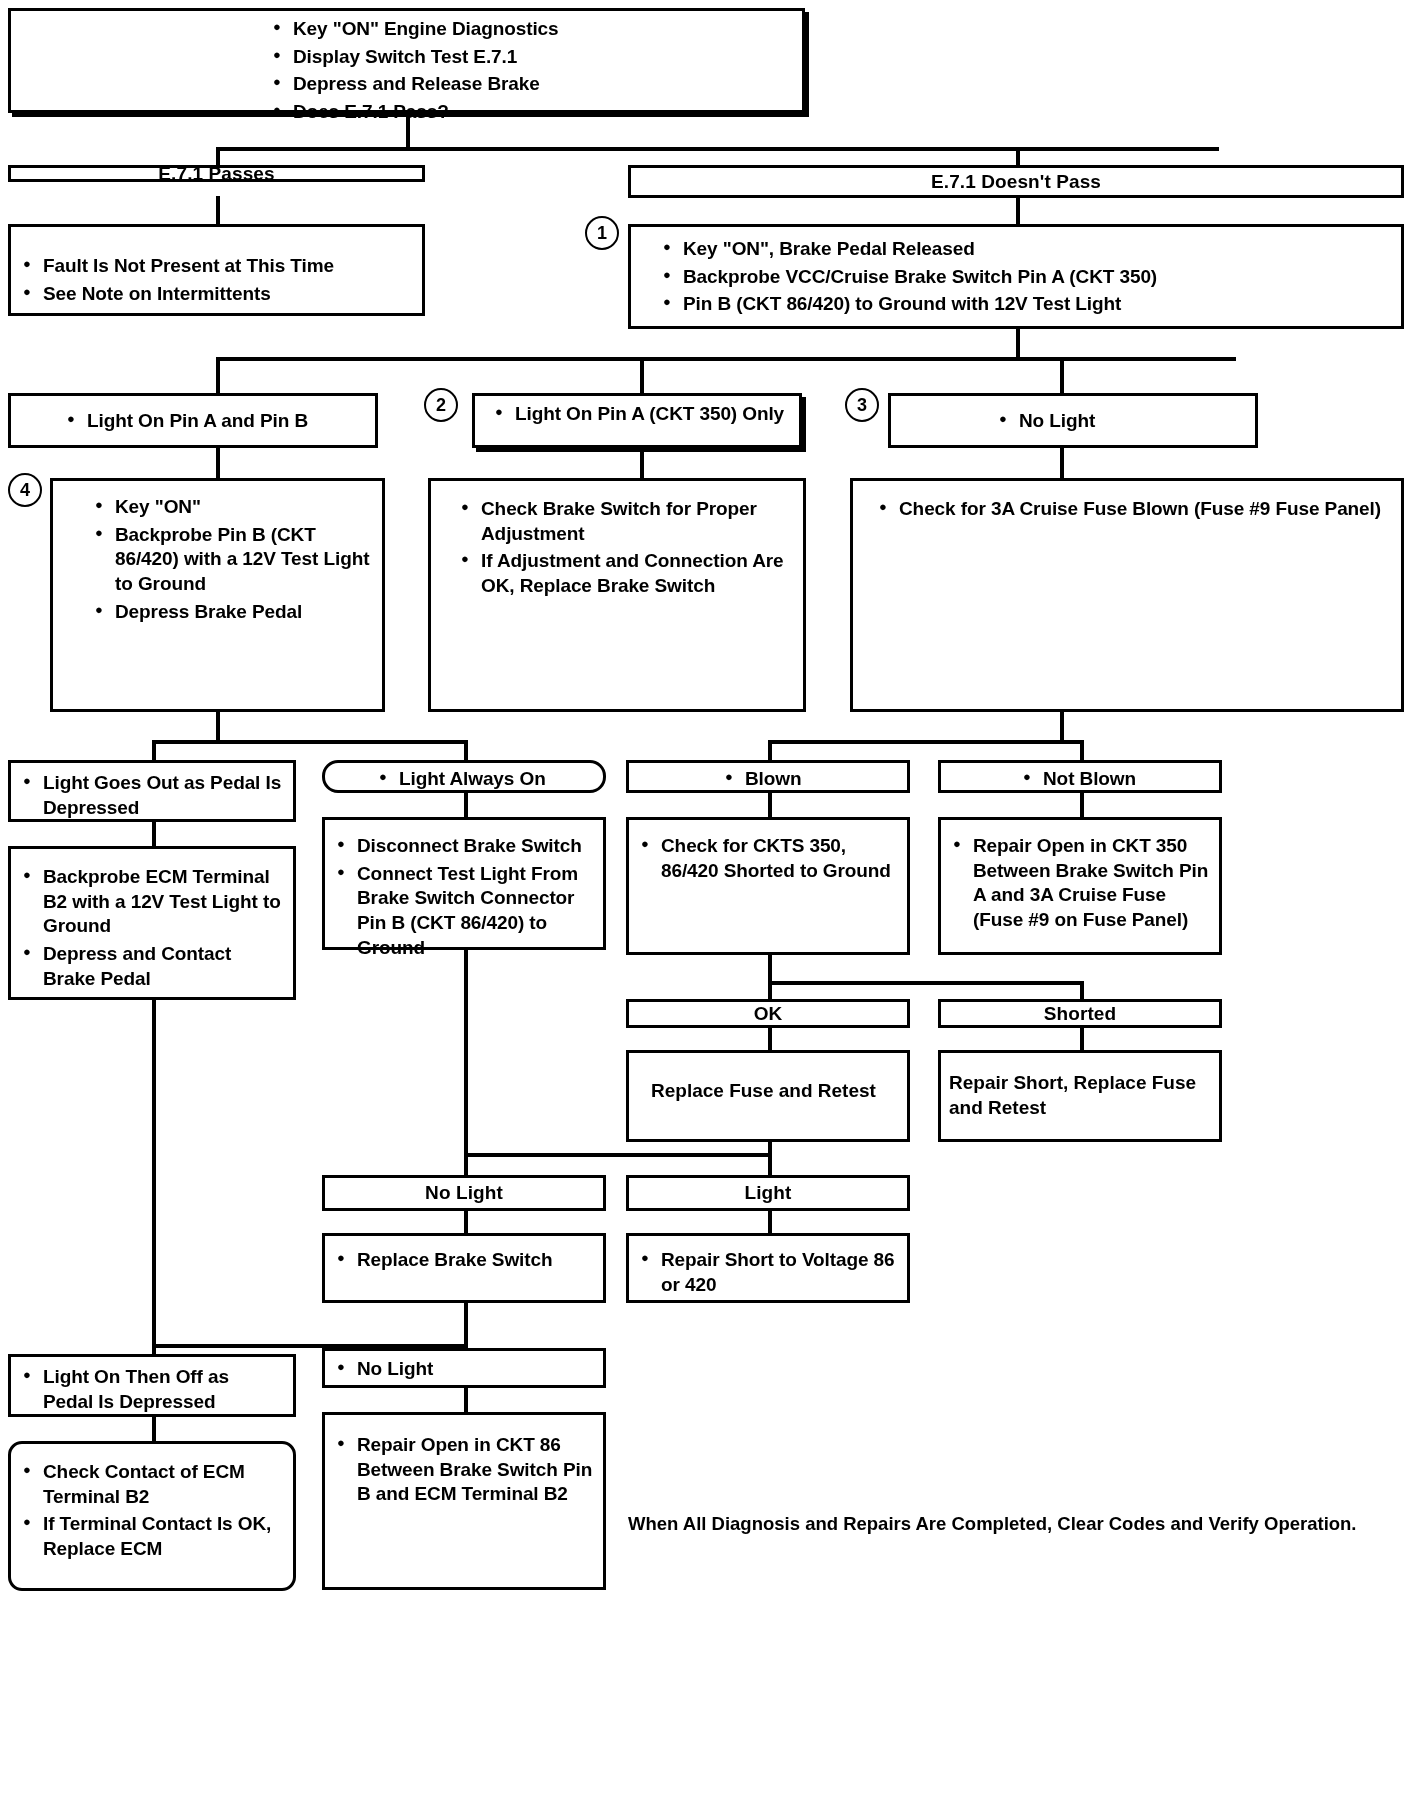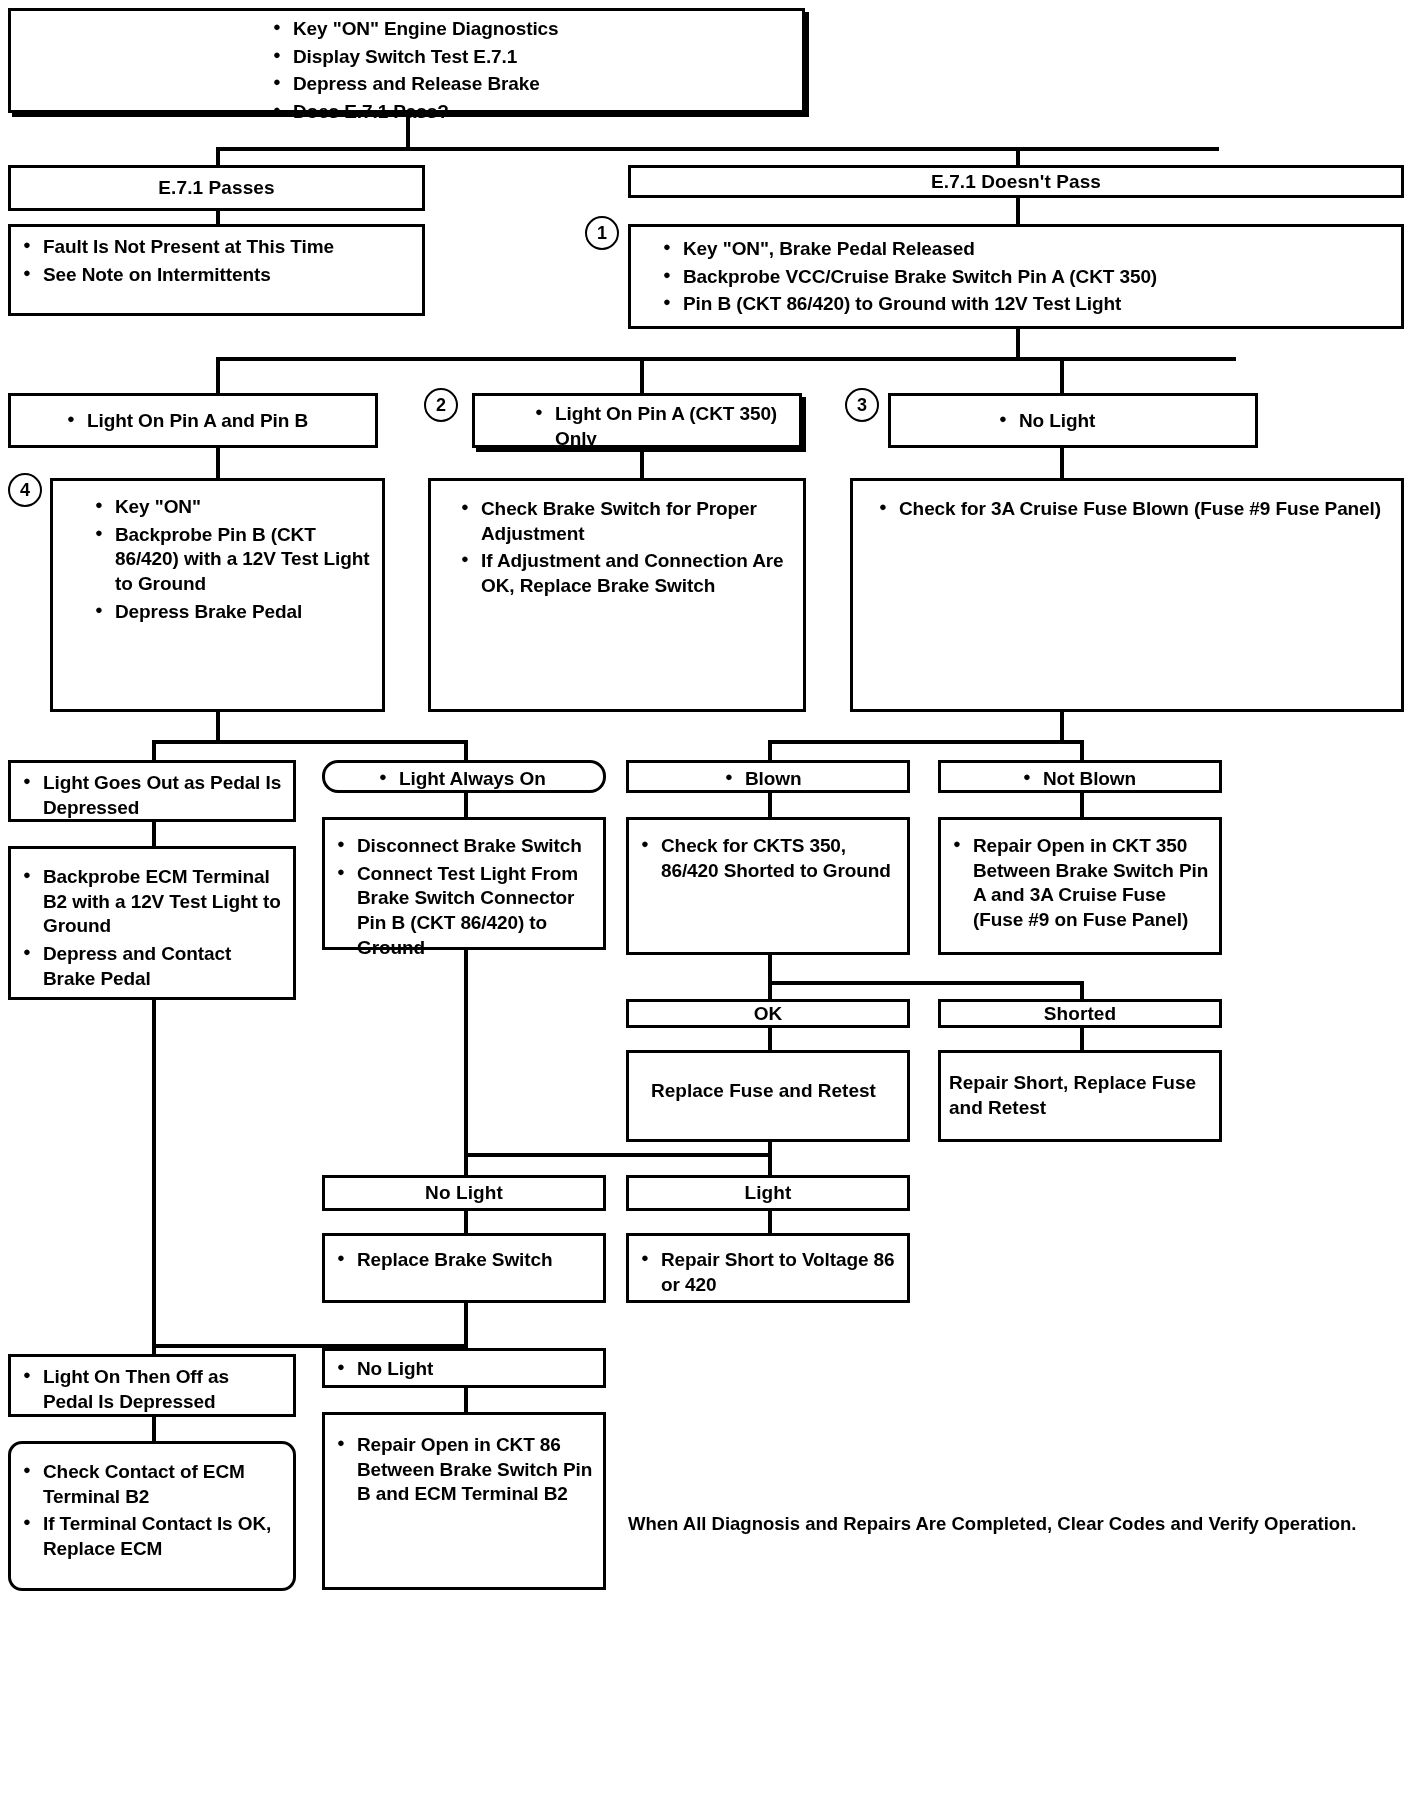--- a/index.html
+++ b/index.html
@@ -172,26 +172,26 @@
     <div class="inner" style="padding-left:262px; padding-top:6px;">
       <ul class="b">
         <li>Key "ON" Engine Diagnostics</li>
         <li>Display Switch Test E.7.1</li>
         <li>Depress and Release Brake</li>
         <li>Does E.7.1 Pass?</li>
       </ul>
     </div>
   </div>
 
-  <div class="box" style="left:8px; top:165px; width:417px; height:46px;">
+  <div class="box" style="left:8px; top:165px; width:417px; height:17px;">
     <div class="hdr">E.7.1 Passes</div>
   </div>
 
   <div class="box" style="left:8px; top:224px; width:417px; height:92px;">
-    <div class="inner" style="padding-top:8px;">
+    <div class="inner" style="padding-top:27px;">
       <ul class="b">
         <li>Fault Is Not Present at This Time</li>
         <li>See Note on Intermittents</li>
       </ul>
     </div>
   </div>
 
   <div class="box" style="left:628px; top:165px; width:776px; height:33px;">
     <div class="hdr">E.7.1 Doesn't Pass</div>
   </div>
@@ -213,21 +213,21 @@
     <div class="inner" style="padding-top:13px; padding-left:56px;">
       <ul class="b">
         <li>Light On Pin A and Pin B</li>
       </ul>
     </div>
   </div>
 
   <div class="circ" style="left:424px; top:388px;">
     <span>2</span>
   </div>
-  <div class="box shadow" style="left:472px; top:393px; width:330px; height:55px;padding-left:40px;">
+  <div class="box shadow" style="left:472px; top:393px; width:330px; height:55px;">
     <div class="inner" style="padding-top:6px; padding-left:20px;">
       <ul class="b">
         <li>Light On Pin A (CKT 350) Only</li>
       </ul>
     </div>
   </div>
 
   <div class="circ" style="left:845px; top:388px;">
     <span>3</span>
   </div>

